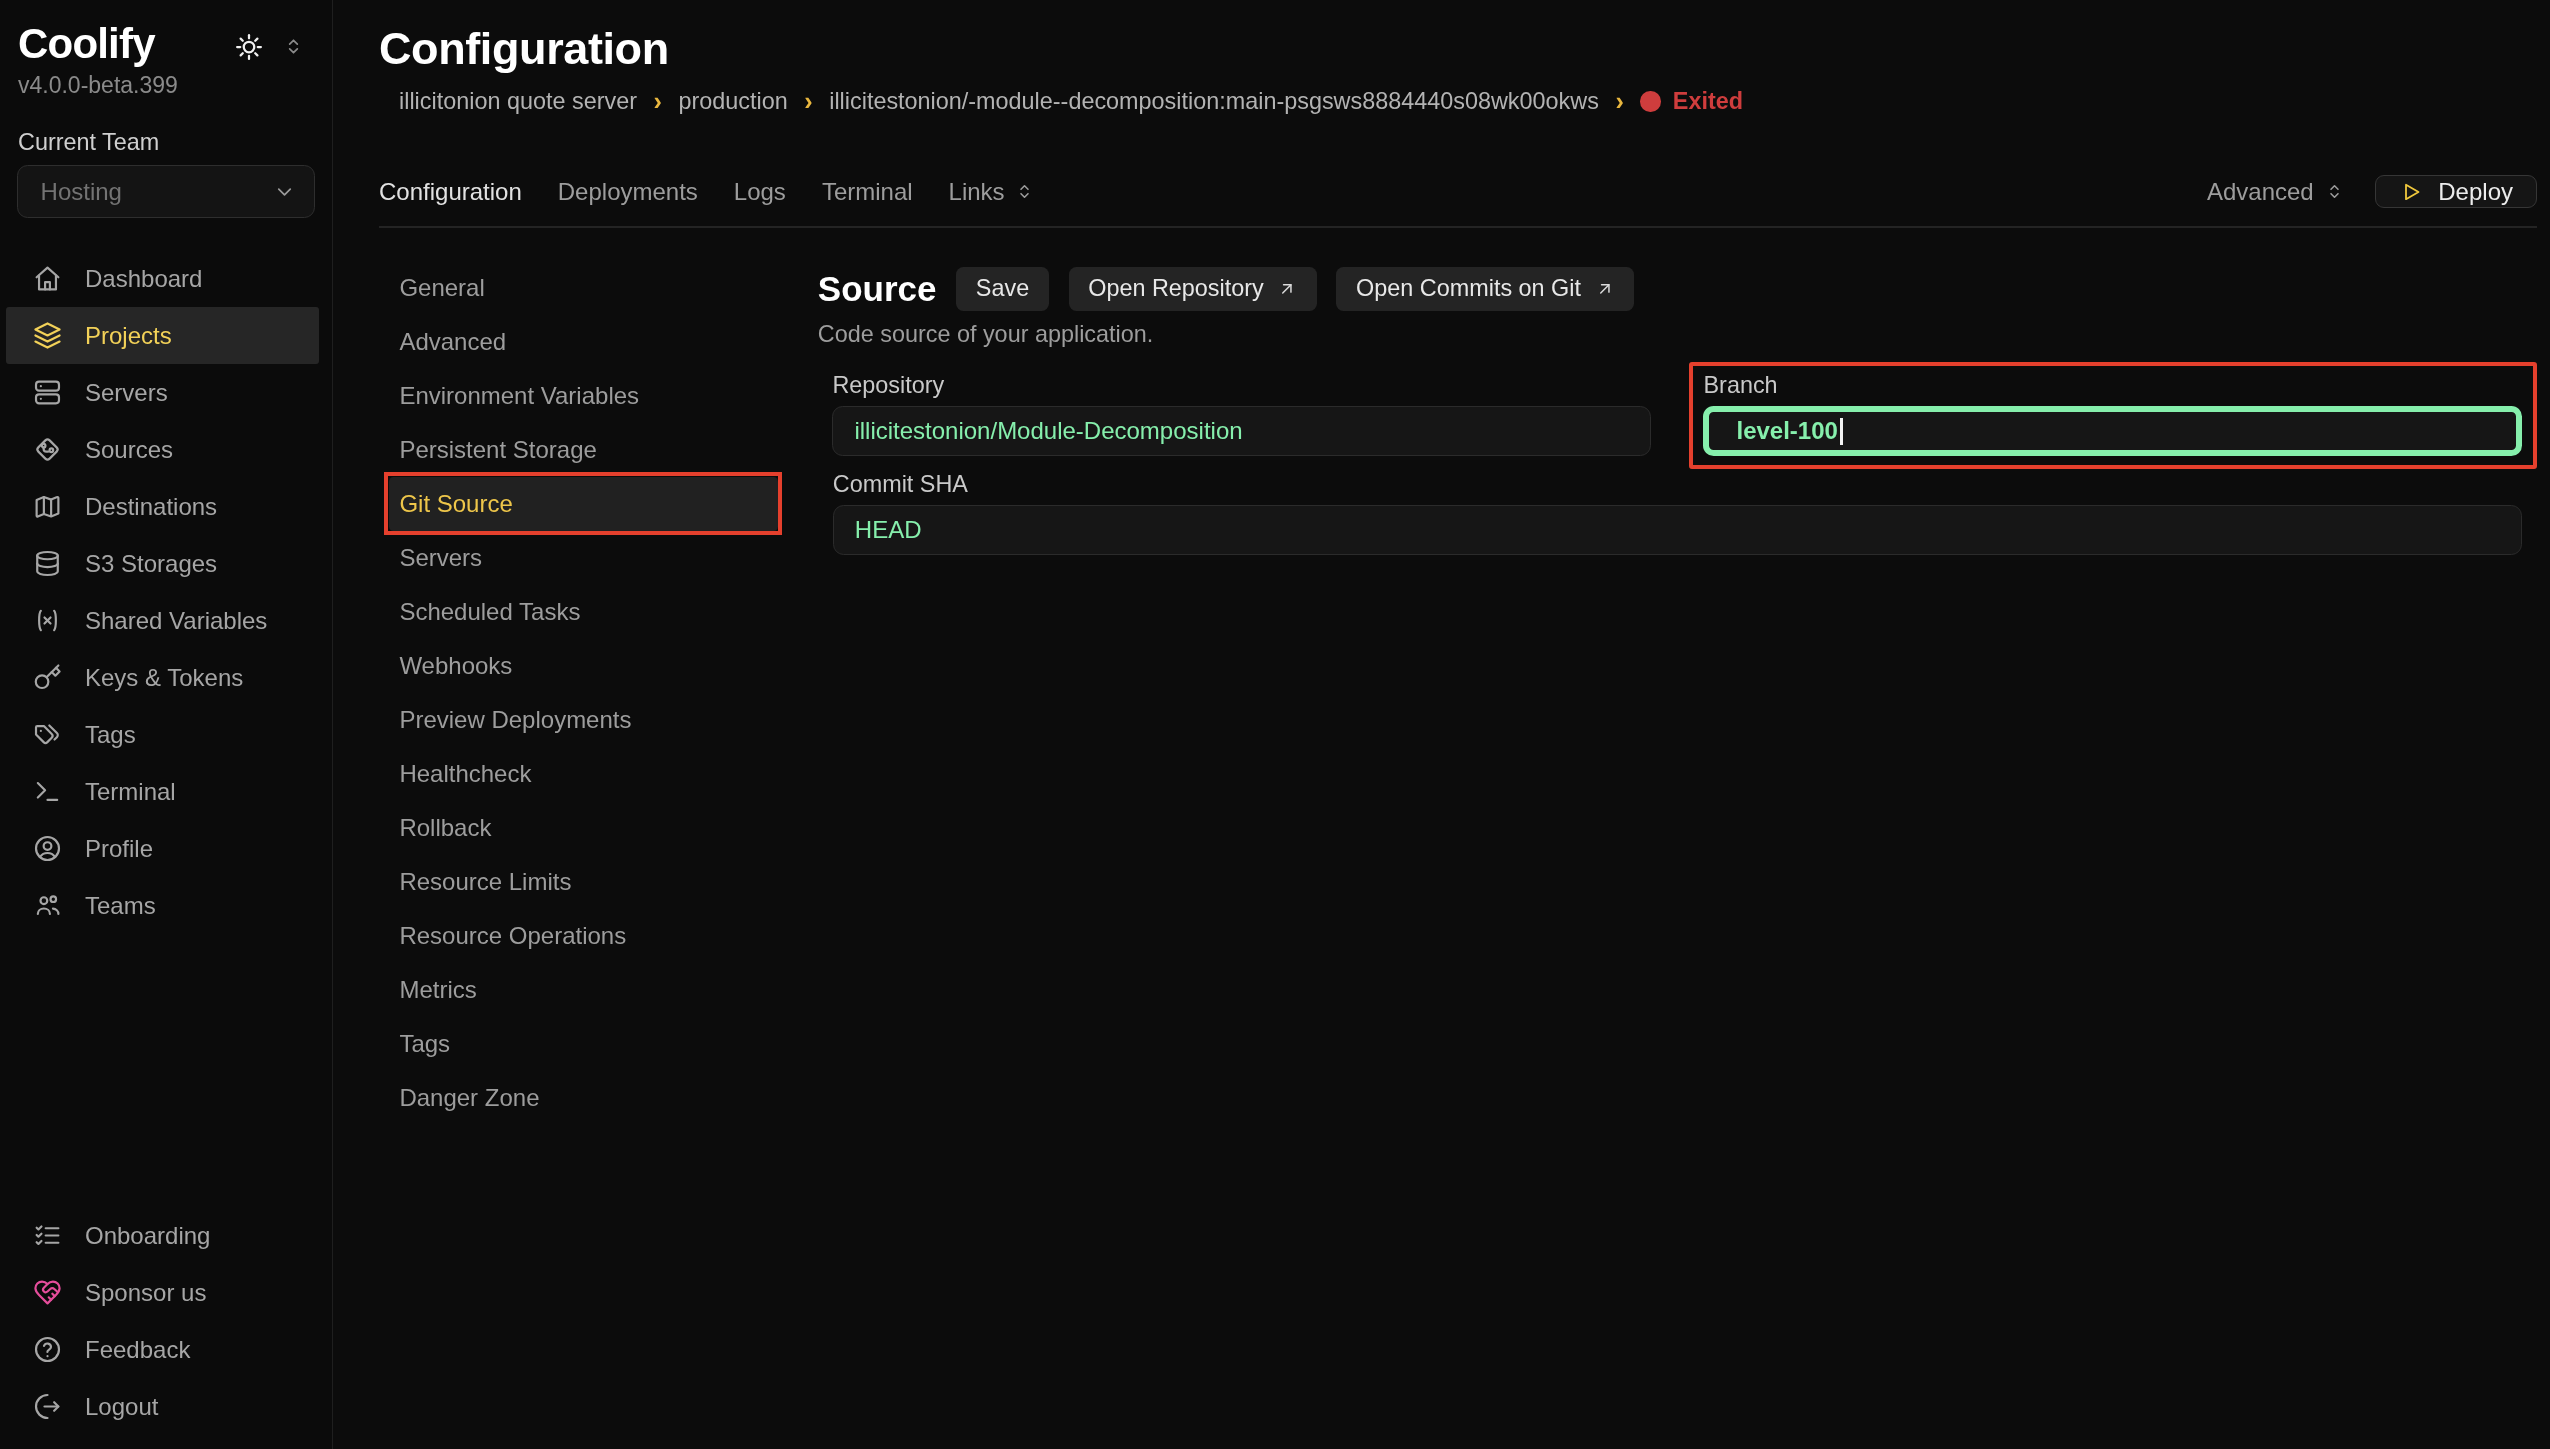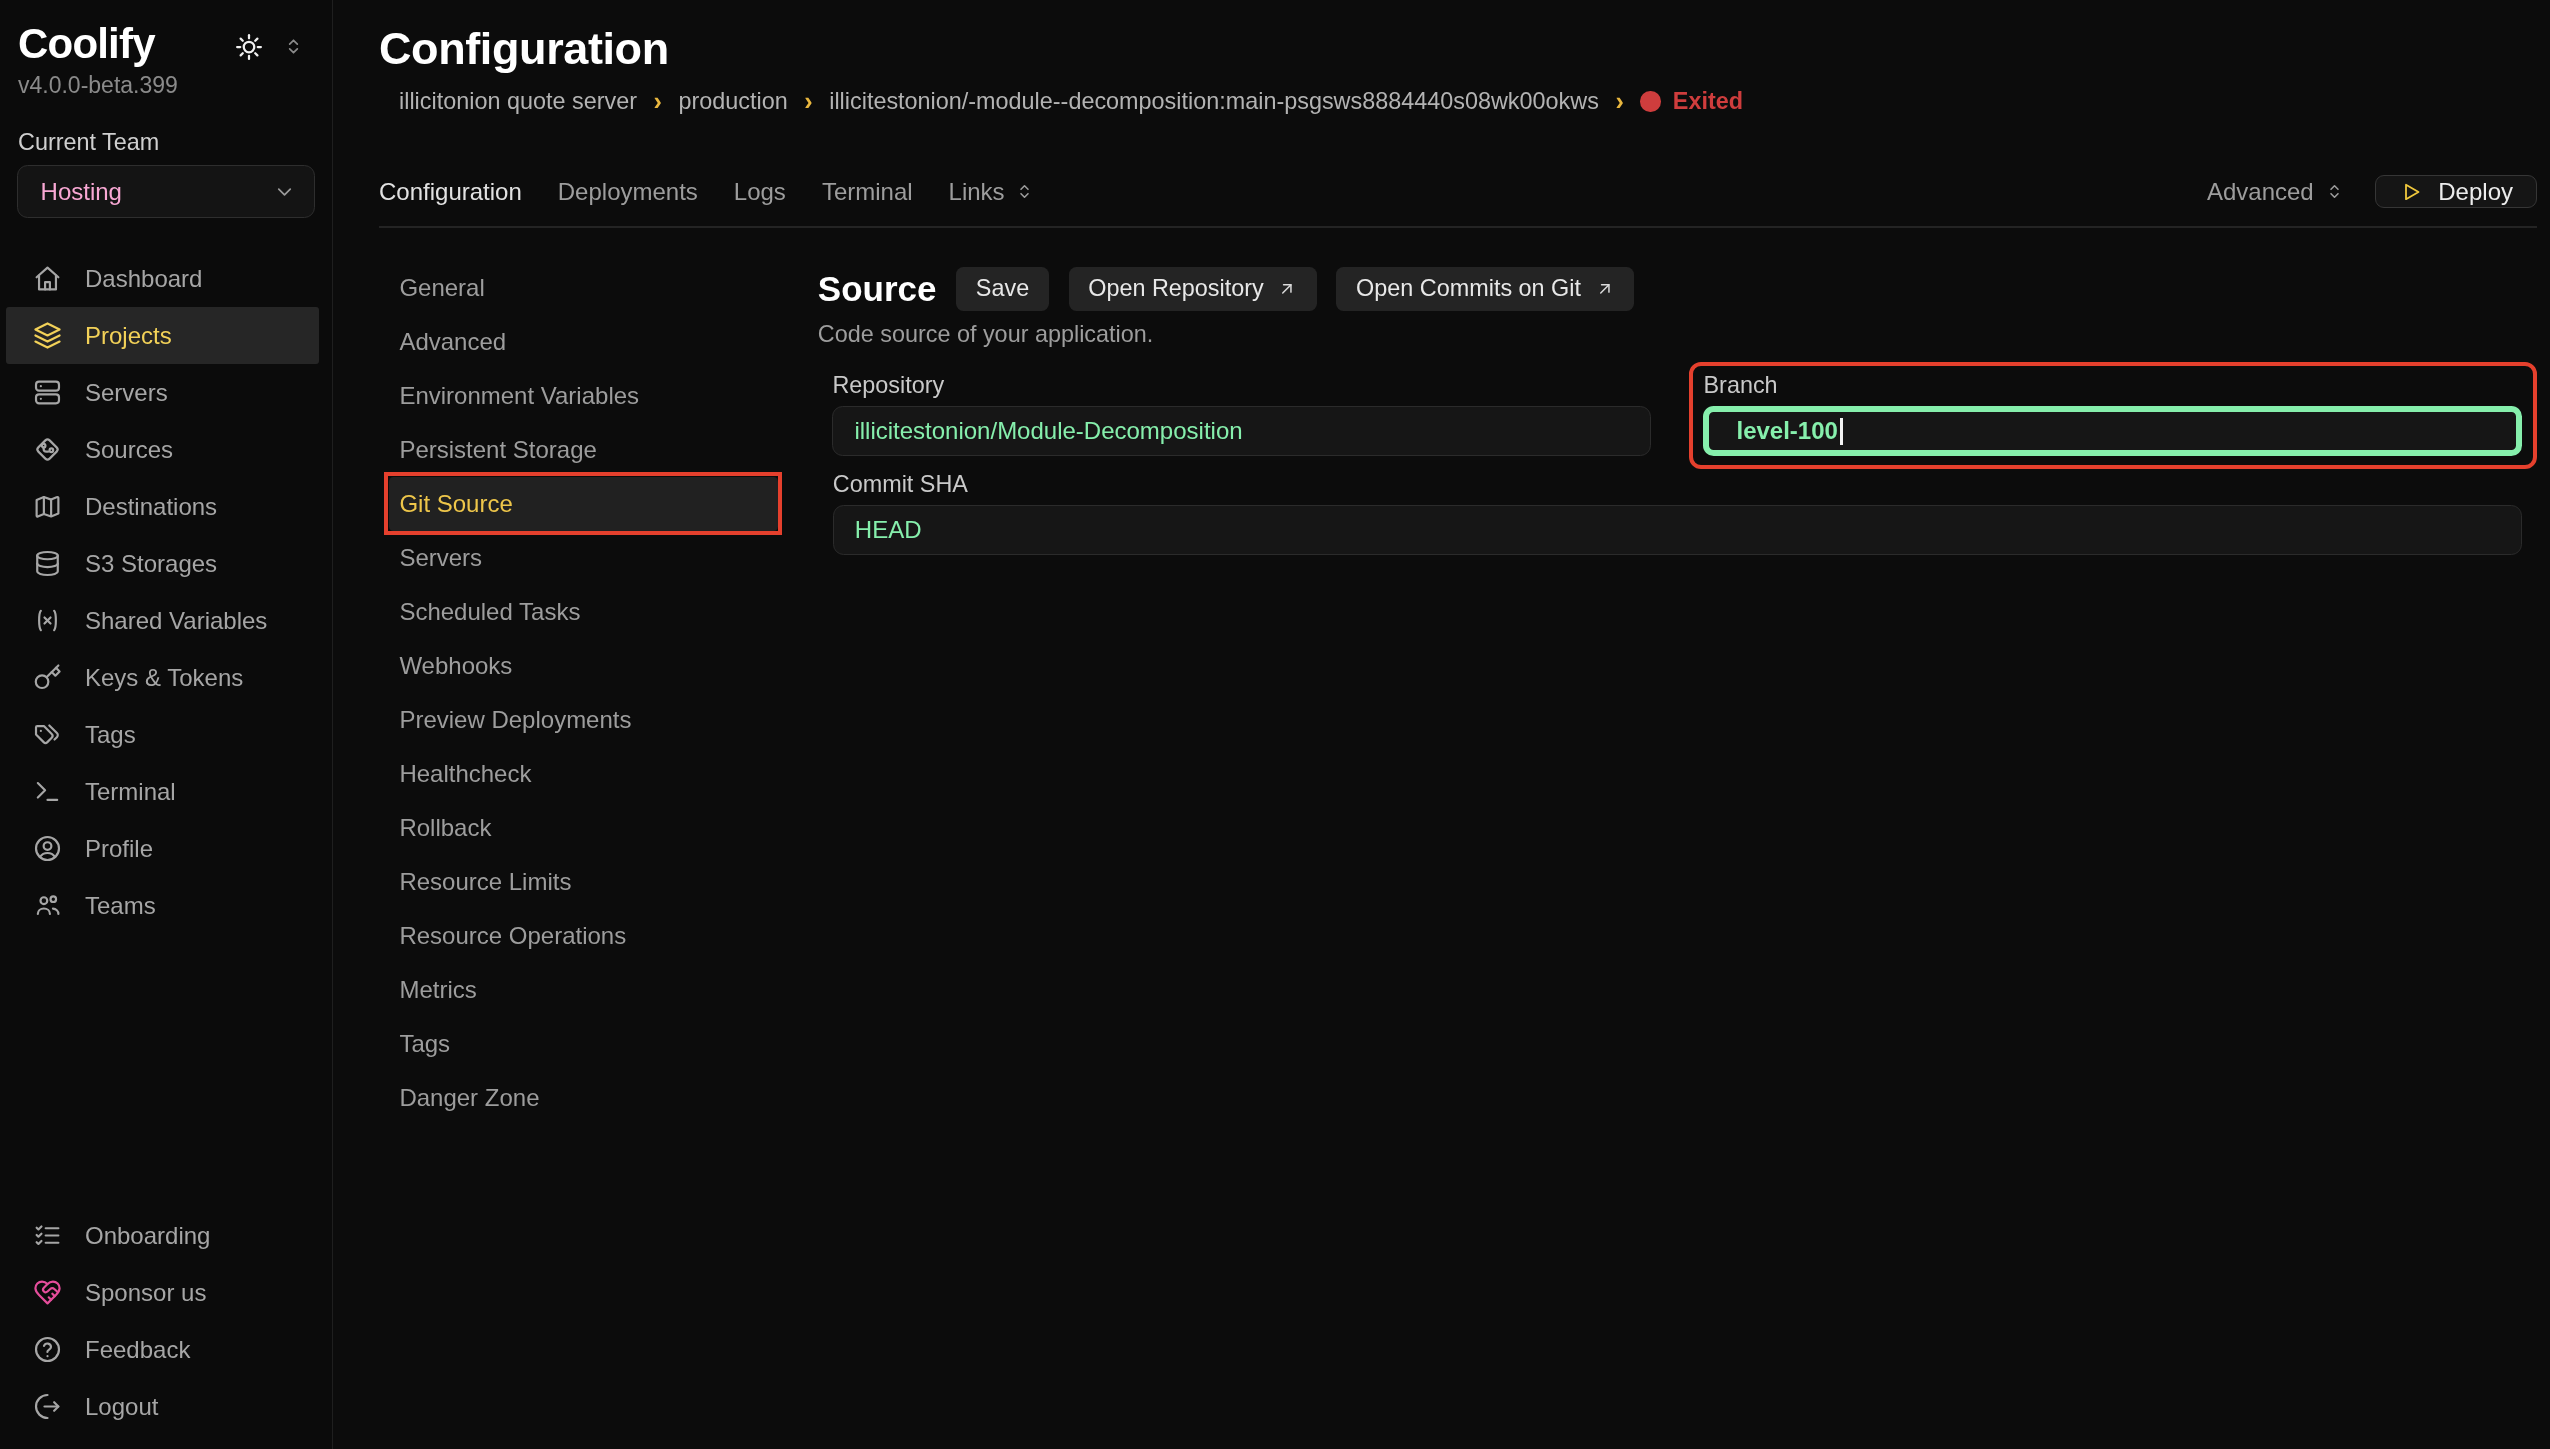--- a/index.html
+++ b/index.html
@@ -19,21 +19,21 @@
   .logo-row { display:flex; align-items:flex-start; margin:19.7px 27px 0 18px; }
   .logo { font-size:42px; font-weight:800; letter-spacing:-0.8px; color:#ffffff; }
   .logo-icons { margin-left:auto; display:flex; align-items:center; gap:18px; margin-top:12px; }
   .sun-ic { width:30px; height:30px; color:#efefef; cursor:pointer; }
   .updown-ic { width:23px; height:23px; color:#8a8a8a; cursor:pointer; }
   .version { margin:4.5px 18px 0; font-size:23px; color:#8a8a8a; }
   .team-label { margin:30px 18px 0; font-size:23.4px; color:#cfcfcf; }
   .team-select { margin:9px 16.6px 0; height:53px; background:#141414;
                  border:1.5px solid #2e2e2e; border-radius:10.6px; display:flex;
                  align-items:center; padding:0 18px 0 23px; font-size:24px;
-                 color:#f9a8d4; cursor:pointer; }
+                 color:#737373; cursor:pointer; }
   .team-select .chev { margin-left:auto; width:23px; height:23px; color:#9a9a9a; }
   .nav { display:flex; flex-direction:column; margin-top:32px; }
   .nav-footer { margin-top:auto; }
   .nav-item { height:57px; display:flex; align-items:center; gap:23px;
               padding:0 18px 0 33px; font-size:24px; color:#a6a6a6; cursor:pointer; }
   .nav-item .nav-ic { width:29px; height:29px; color:#a6a6a6; }
   .nav-item.active { background:#262626; border-radius:3px; margin:0 13px 0 6px;
                      padding-left:27px; color:#f2d158; }
   .nav-item.active .nav-ic { color:#f2d158; }
 
@@ -77,21 +77,21 @@
   .form-head { display:flex; align-items:center; gap:19.7px; }
   .form-title { font-size:35px; font-weight:700; color:#ffffff; }
   .btn { display:inline-flex; align-items:center; gap:13.6px; height:44px;
          background:#242424; border-radius:7.6px; padding:0 19.7px; font-size:23.4px;
          color:#e8e8e8; }
   .btn .arr-ic { width:19.7px; height:19.7px; color:#dcdcdc; }
   .form-desc { margin-top:10.6px; font-size:23.4px; color:#9d9d9d; }
 
   .fields { margin-top:13.6px; display:grid; grid-template-columns:1fr 1fr; column-gap:23px; }
   .field-wrap { border:4.5px solid transparent; padding:6px 10.6px 9px; }
-  .field-wrap.annotated { border-color:#e5402d; border-radius:12px; }
+  .field-wrap.annotated { border-color:#e5402d; border-radius:3px; }
   .field-label { display:block; font-size:23.4px; color:#c9c9c9; line-height:27px;
                  margin-bottom:7.6px; }
   .input { height:50px; background:#161616; border:1.5px solid #2b2b2b; border-radius:10.6px;
            display:flex; align-items:center; padding:0 21px; font-size:24px;
            color:#86efac; cursor:text; }
   .input.focused { border:6px solid #86efac; padding:0 27px;font-weight:bold; }
   .caret { display:inline-block; width:2.3px; height:27px; background:#f2f2f2; margin-left:2.3px; }
   .commit-cell { grid-column:1 / -1; margin:1.5px 15px 0; }
 </style>
 </head>

